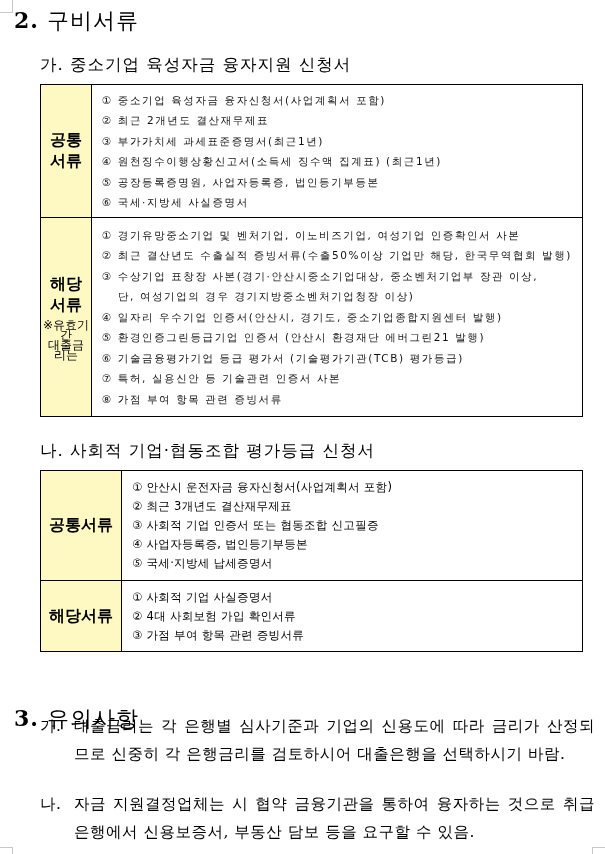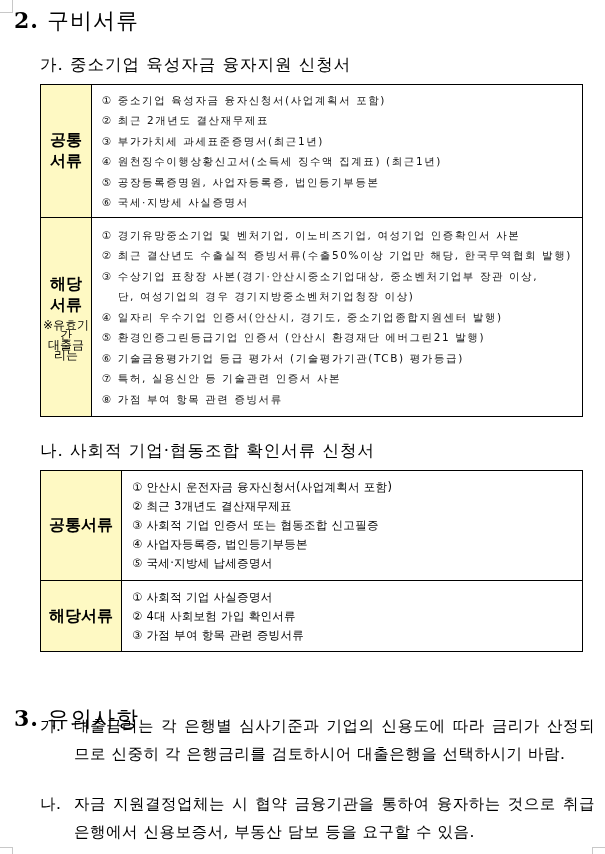--- a/index.html
+++ b/index.html
@@ -82,21 +82,21 @@
       <div class="item">⑥ 기술금융평가기업 등급 평가서 (기술평가기관(TCB) 평가등급)</div>
       <div class="item">⑦ 특허, 실용신안 등 기술관련 인증서 사본</div>
       <div class="item">⑧ 가점 부여 항목 관련 증빙서류</div>
     </td>
   </tr>
 </tbody>
   </table>
 
 <div class="h2" style="top:440px;">
   <span>나.</span>
-  <span>사회적 기업·협동조합 확인서류 신청서</span>
+  <span>사회적 기업·협동조합 평가등급 신청서</span>
 </div>
 
 <table class="docs t2" style="top:470px; width:543px;">
   <tbody>
       <tr style="height:110px;">
     <td class="label">공통서류</td>
     <td class="items">
       <div class="item">① 안산시 운전자금 융자신청서(사업계획서 포함)</div>
       <div class="item">② 최근 3개년도 결산재무제표</div>
       <div class="item">③ 사회적 기업 인증서 또는 협동조합 신고필증</div>

